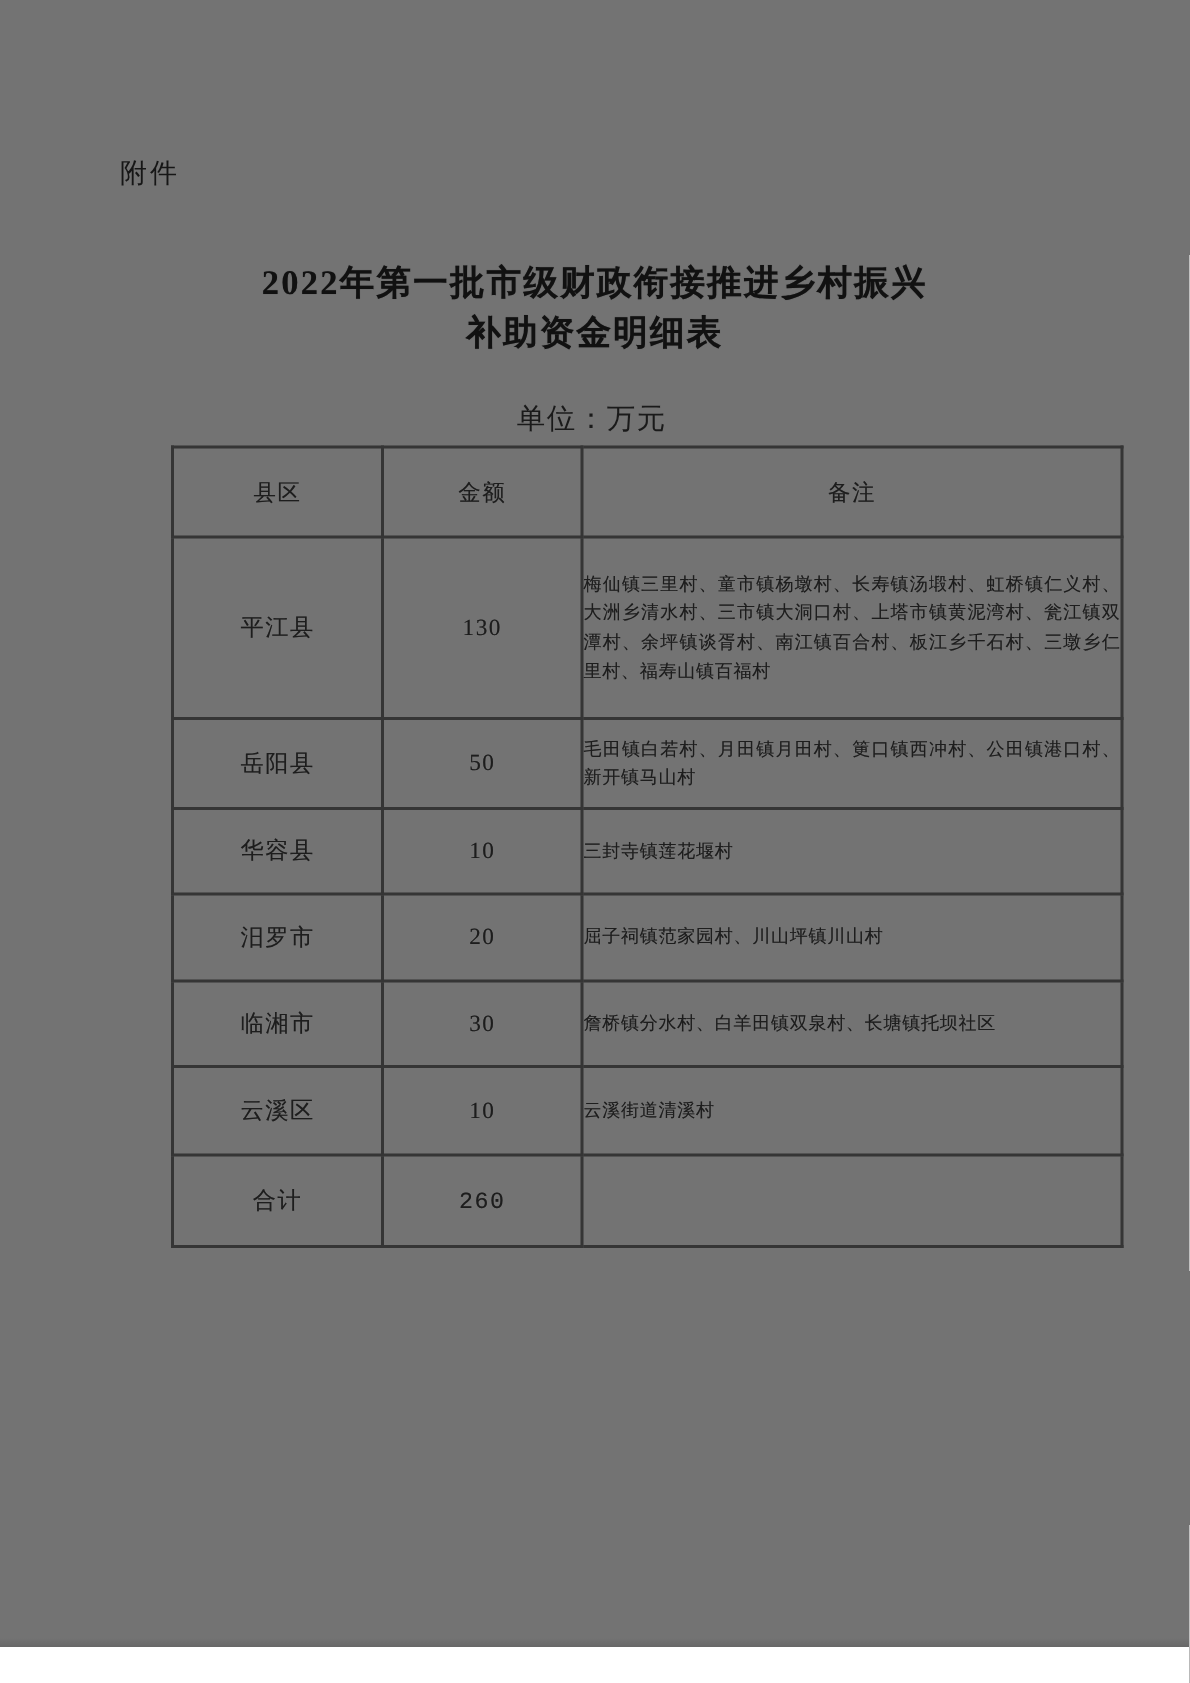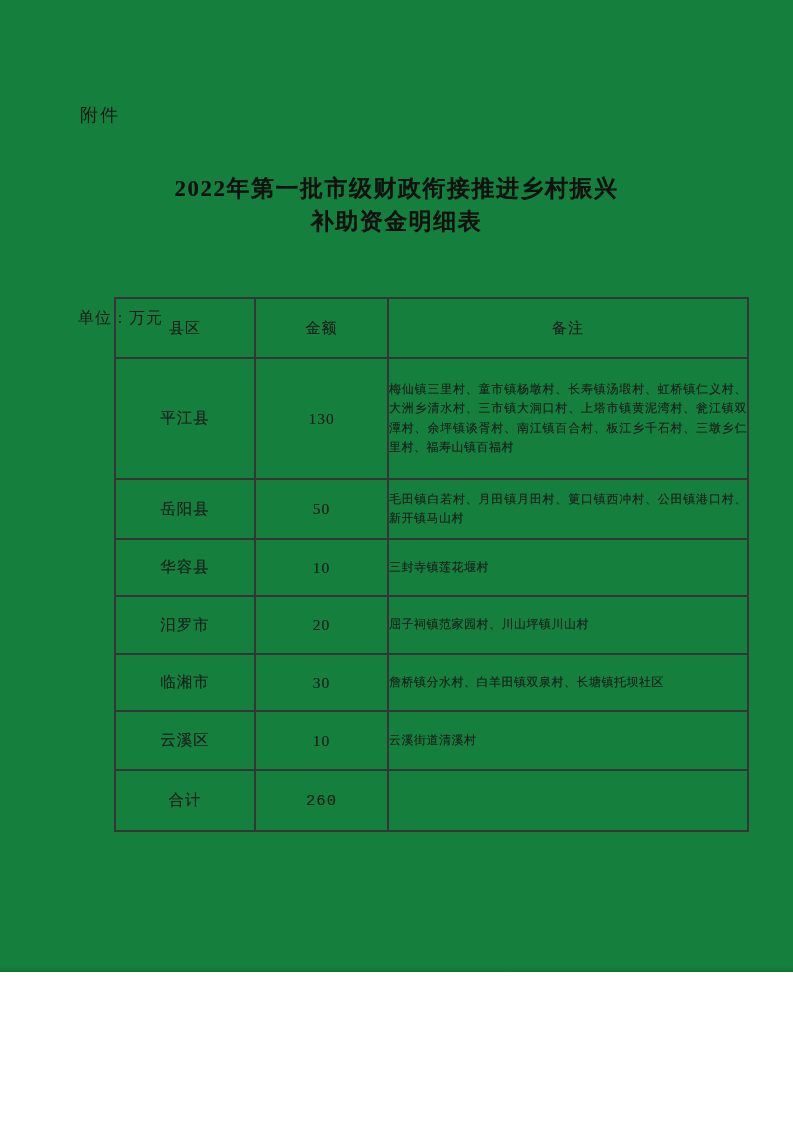--- a/index.html
+++ b/index.html
@@ -3,22 +3,22 @@
 <meta charset="utf-8">
 <style>
   html, body {
     margin: 0;
     padding: 0;
     background: #ffffff;
   }
   .page {
     position: relative;
     width: 793px;
-    height: 972px;
-    background: #15803d;
+    height: 1098px;
+    background: #737373;
     overflow: hidden;
     font-family: "Liberation Serif", serif;
     color: #1d1d1d;
   }
   
   .scan-edge-bottom {
     position: absolute;
     left: 0; right: 0; bottom: 0;
     height: 6px;
     background: linear-gradient(to bottom, rgba(0,0,0,0), rgba(0,0,0,0.10));
@@ -42,25 +42,24 @@
     line-height: 33px;
     letter-spacing: 1.5px;
     color: #111;
     text-shadow: 0 0 0.5px rgba(0,0,0,0.45);
   }
   .unit-note {
     position: absolute;
     top: 266px;
     left: 78px;
     width: 633px;
-    text-align: left;
-    font-size: 16px;
+    text-align: center;
+    font-size: 19px;
     letter-spacing: 1px;
     color: #1a1a1a;
-    margin-top: 42px;
   }
   table.detail-table {
     position: absolute;
     left: 78px;
     top: 297px;
     width: 633px;
     border-collapse: collapse;
     table-layout: fixed;
     font-size: 15px;
     color: #1d1d1d;

